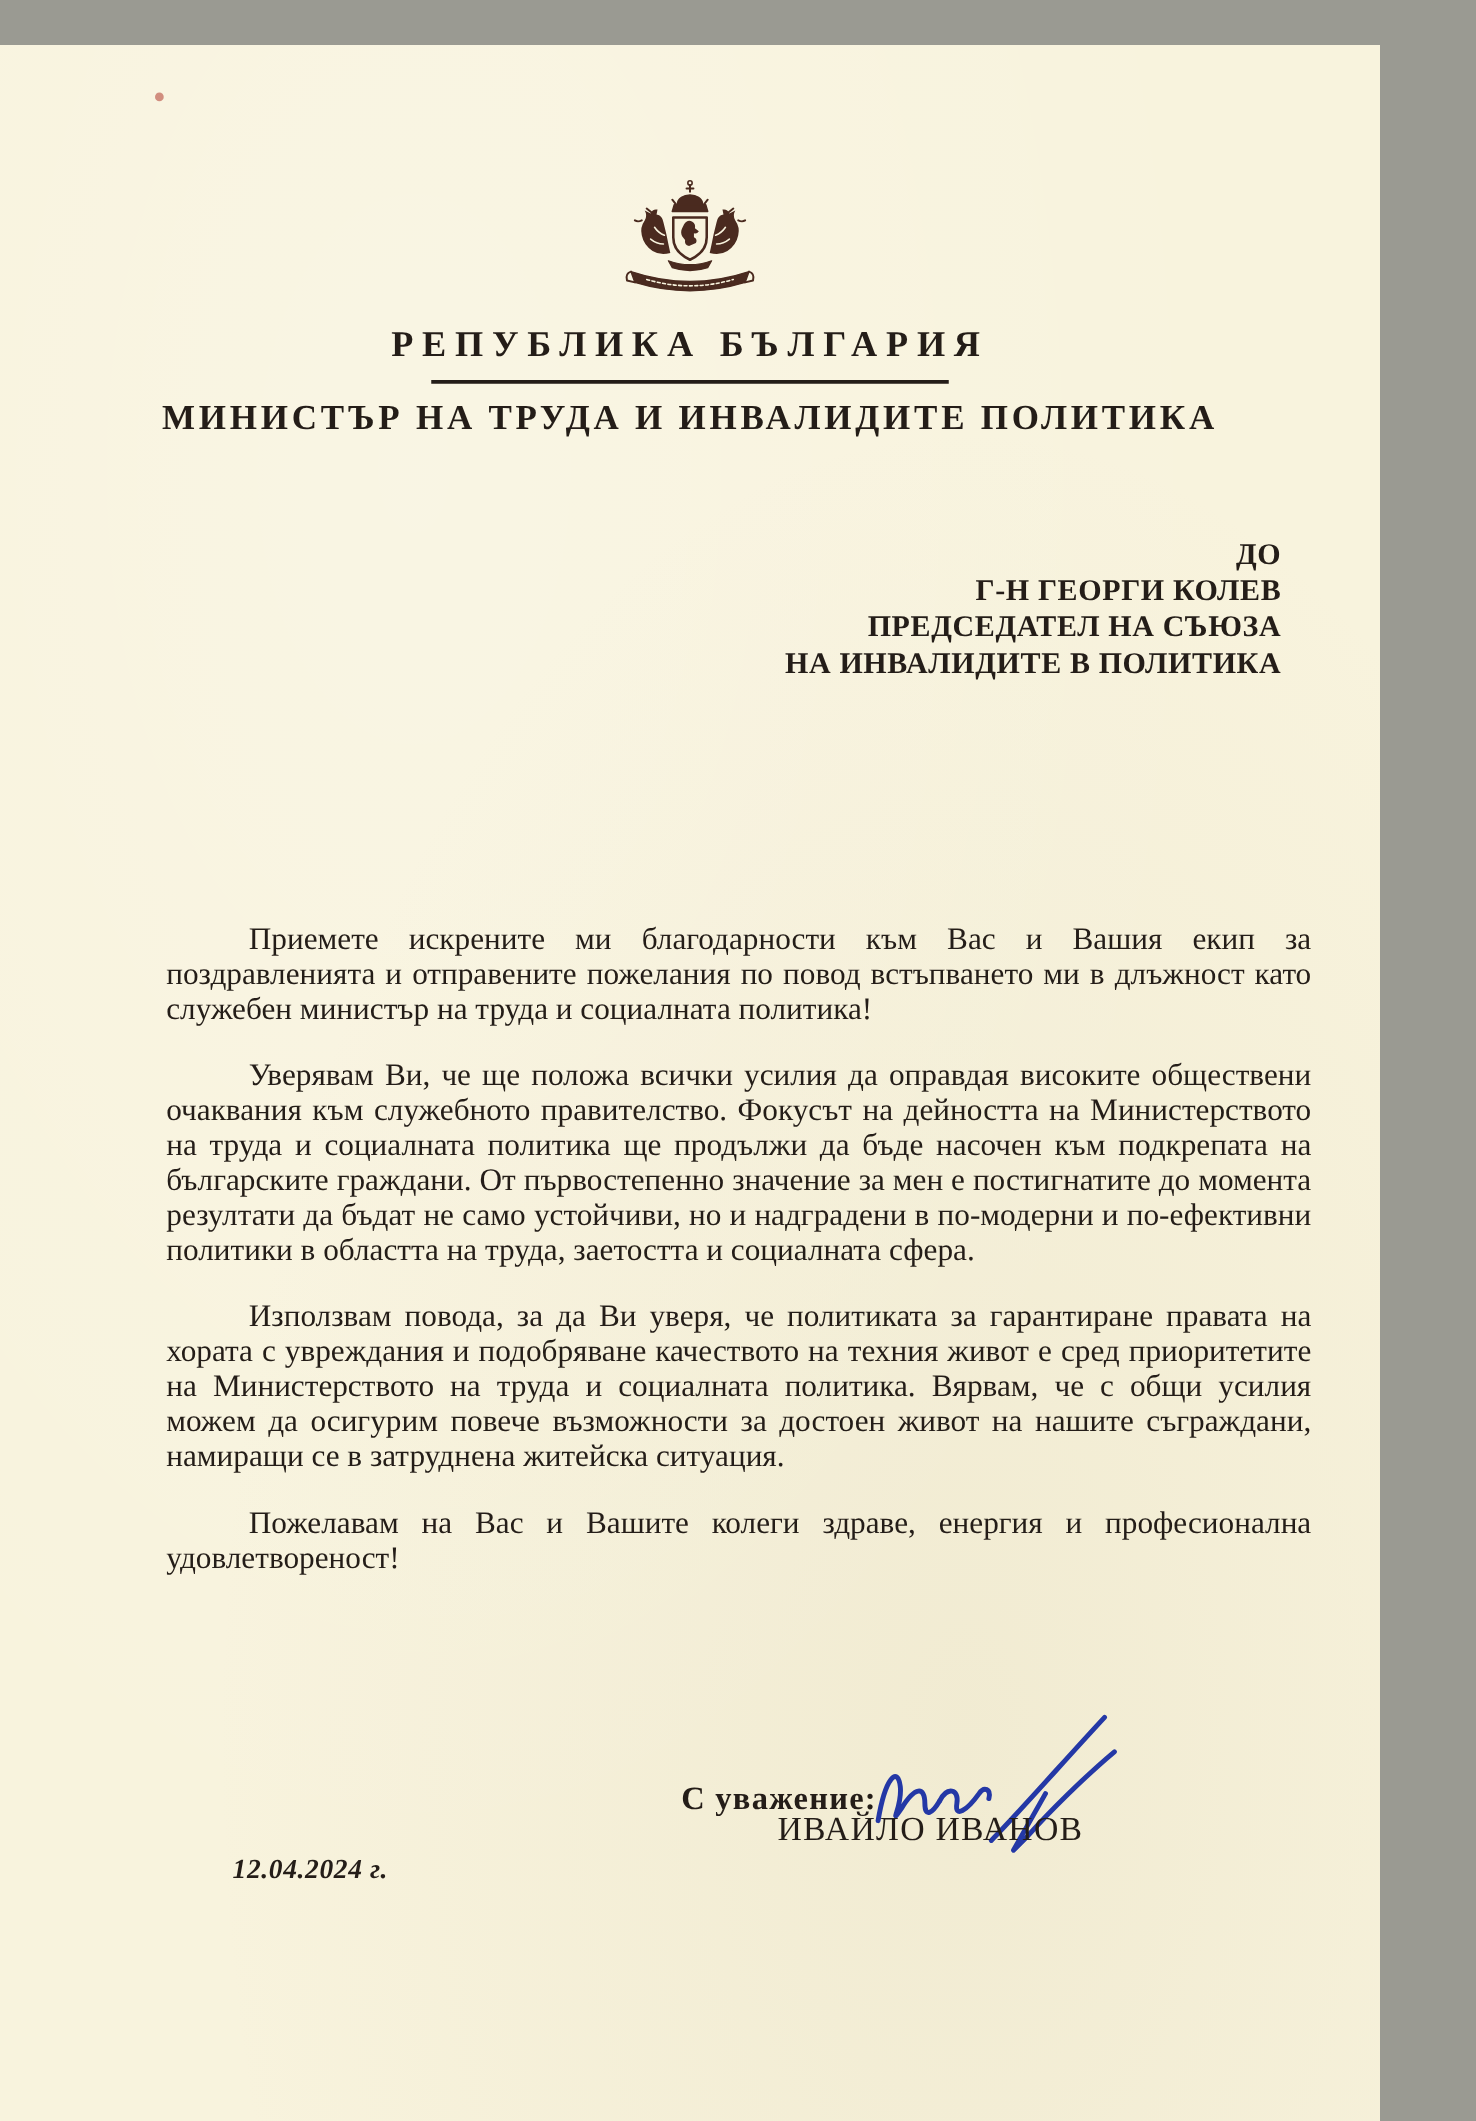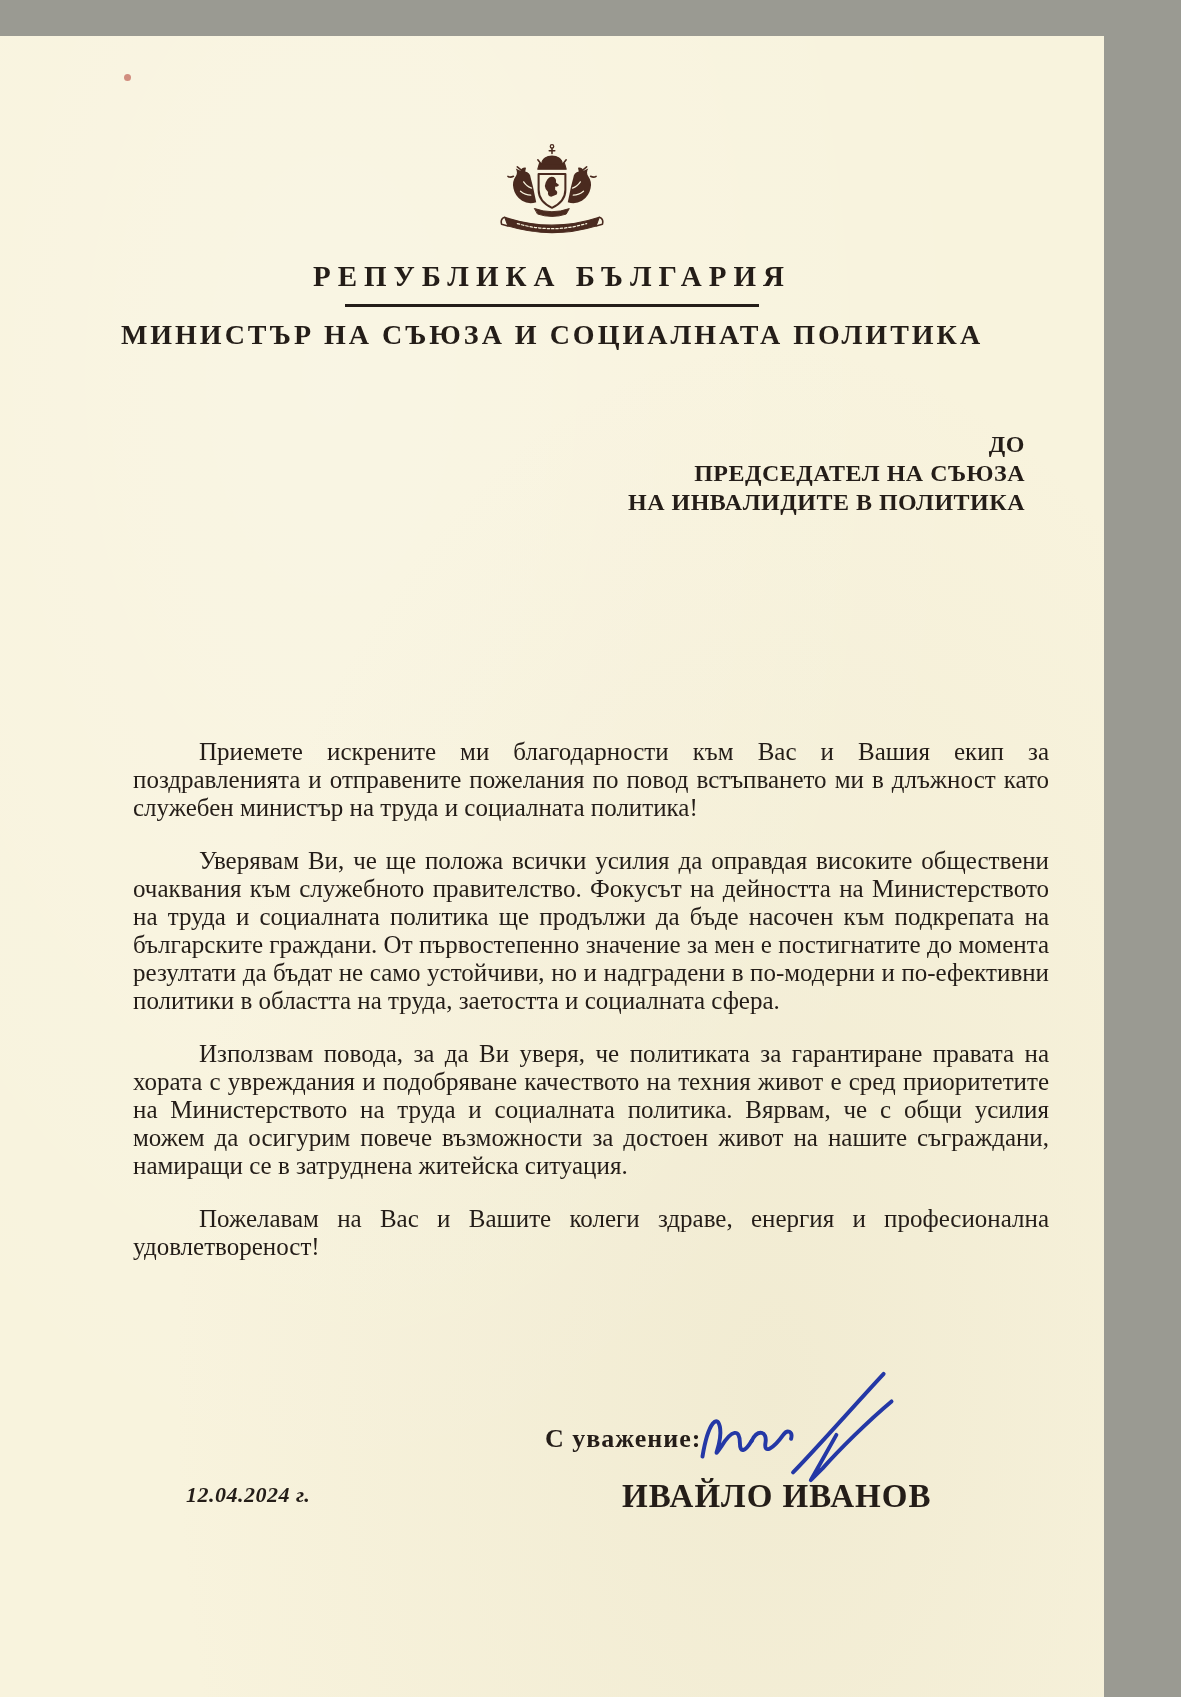--- a/index.html
+++ b/index.html
@@ -55,22 +55,22 @@
     margin:0 0 25px 0;text-indent:66px;
   }
   .closing-regards{
     position:absolute;top:1388px;left:545px;
     font-weight:bold;font-size:26px;letter-spacing:1px;
   }
   .signature{
     position:absolute;top:1328px;left:688px;width:218px;height:128px;
   }
   .signer-name{
-    position:absolute;top:1442px;left:622px;
-    font-weight:bold;font-size:33px;letter-spacing:1px;
+    position:absolute;top:1412px;left:622px;
+    font-weight:normal;font-size:27px;letter-spacing:1px;
   }
   .letter-date{
     position:absolute;top:1446px;left:186px;
     font-weight:bold;font-style:italic;font-size:22px;letter-spacing:.5px;
   }
   .bottom-edge{
     position:absolute;bottom:0;left:0;width:100%;height:6px;
     background:linear-gradient(to bottom, rgba(120,115,100,0.12), #e7e4d8);
   }
 </style>
@@ -106,24 +106,25 @@
       <path d="M58 86 q22 8 44 0 l-4 7 q-18 6 -36 0 z" stroke-width="1.2"></path>
 
       <path d="M20 97 q60 20 120 0 l-4 11 q-56 17 -112 0 z" stroke-width="1.4"></path>
       <path d="M20 97 q-6 2 -4 9 l8 2 M140 97 q6 2 4 9 l-8 2" fill="none" stroke-width="2"></path>
       <path d="M36 105 q44 13 88 0" fill="none" stroke="#f8f3dd" stroke-width="1.6" stroke-dasharray="3 2.5"></path>
     </g>
   </svg>
 
   <div class="republic">РЕПУБЛИКА БЪЛГАРИЯ</div>
   <div class="rep-underline"></div>
-  <div class="ministry">МИНИСТЪР НА СЪЮЗА И СОЦИАЛНАТА ПОЛИТИКА</div>
+  <div class="ministry">МИНИСТЪР НА ТРУДА И ИНВАЛИДИТЕ ПОЛИТИКА</div>
 
   <div class="addressee">
     <div>ДО</div>
+    <div>Г-Н ГЕОРГИ КОЛЕВ</div>
     <div>ПРЕДСЕДАТЕЛ НА СЪЮЗА</div>
     <div>НА ИНВАЛИДИТЕ В ПОЛИТИКА</div>
   </div>
 
 
   <div class="body-text">
     <p>Приемете искрените ми благодарности към Вас и Вашия екип за поздравленията и отправените пожелания по повод встъпването ми в длъжност като служебен министър на труда и социалната политика!</p>
     <p>Уверявам Ви, че ще положа всички усилия да оправдая високите обществени очаквания към служебното правителство. Фокусът на дейността на Министерството на труда и социалната политика ще продължи да бъде насочен към подкрепата на българските граждани. От първостепенно значение за мен е постигнатите до момента резултати да бъдат не само устойчиви, но и надградени в по-модерни и по-ефективни политики в областта на труда, заетостта и социалната сфера.</p>
     <p>Използвам повода, за да Ви уверя, че политиката за гарантиране правата на хората с увреждания и подобряване качеството на техния живот е сред приоритетите на Министерството на труда и социалната политика. Вярвам, че с общи усилия можем да осигурим повече възможности за достоен живот на нашите съграждани, намиращи се в затруднена житейска ситуация.</p>
     <p>Пожелавам на Вас и Вашите колеги здраве, енергия и професионална удовлетвореност!</p>

